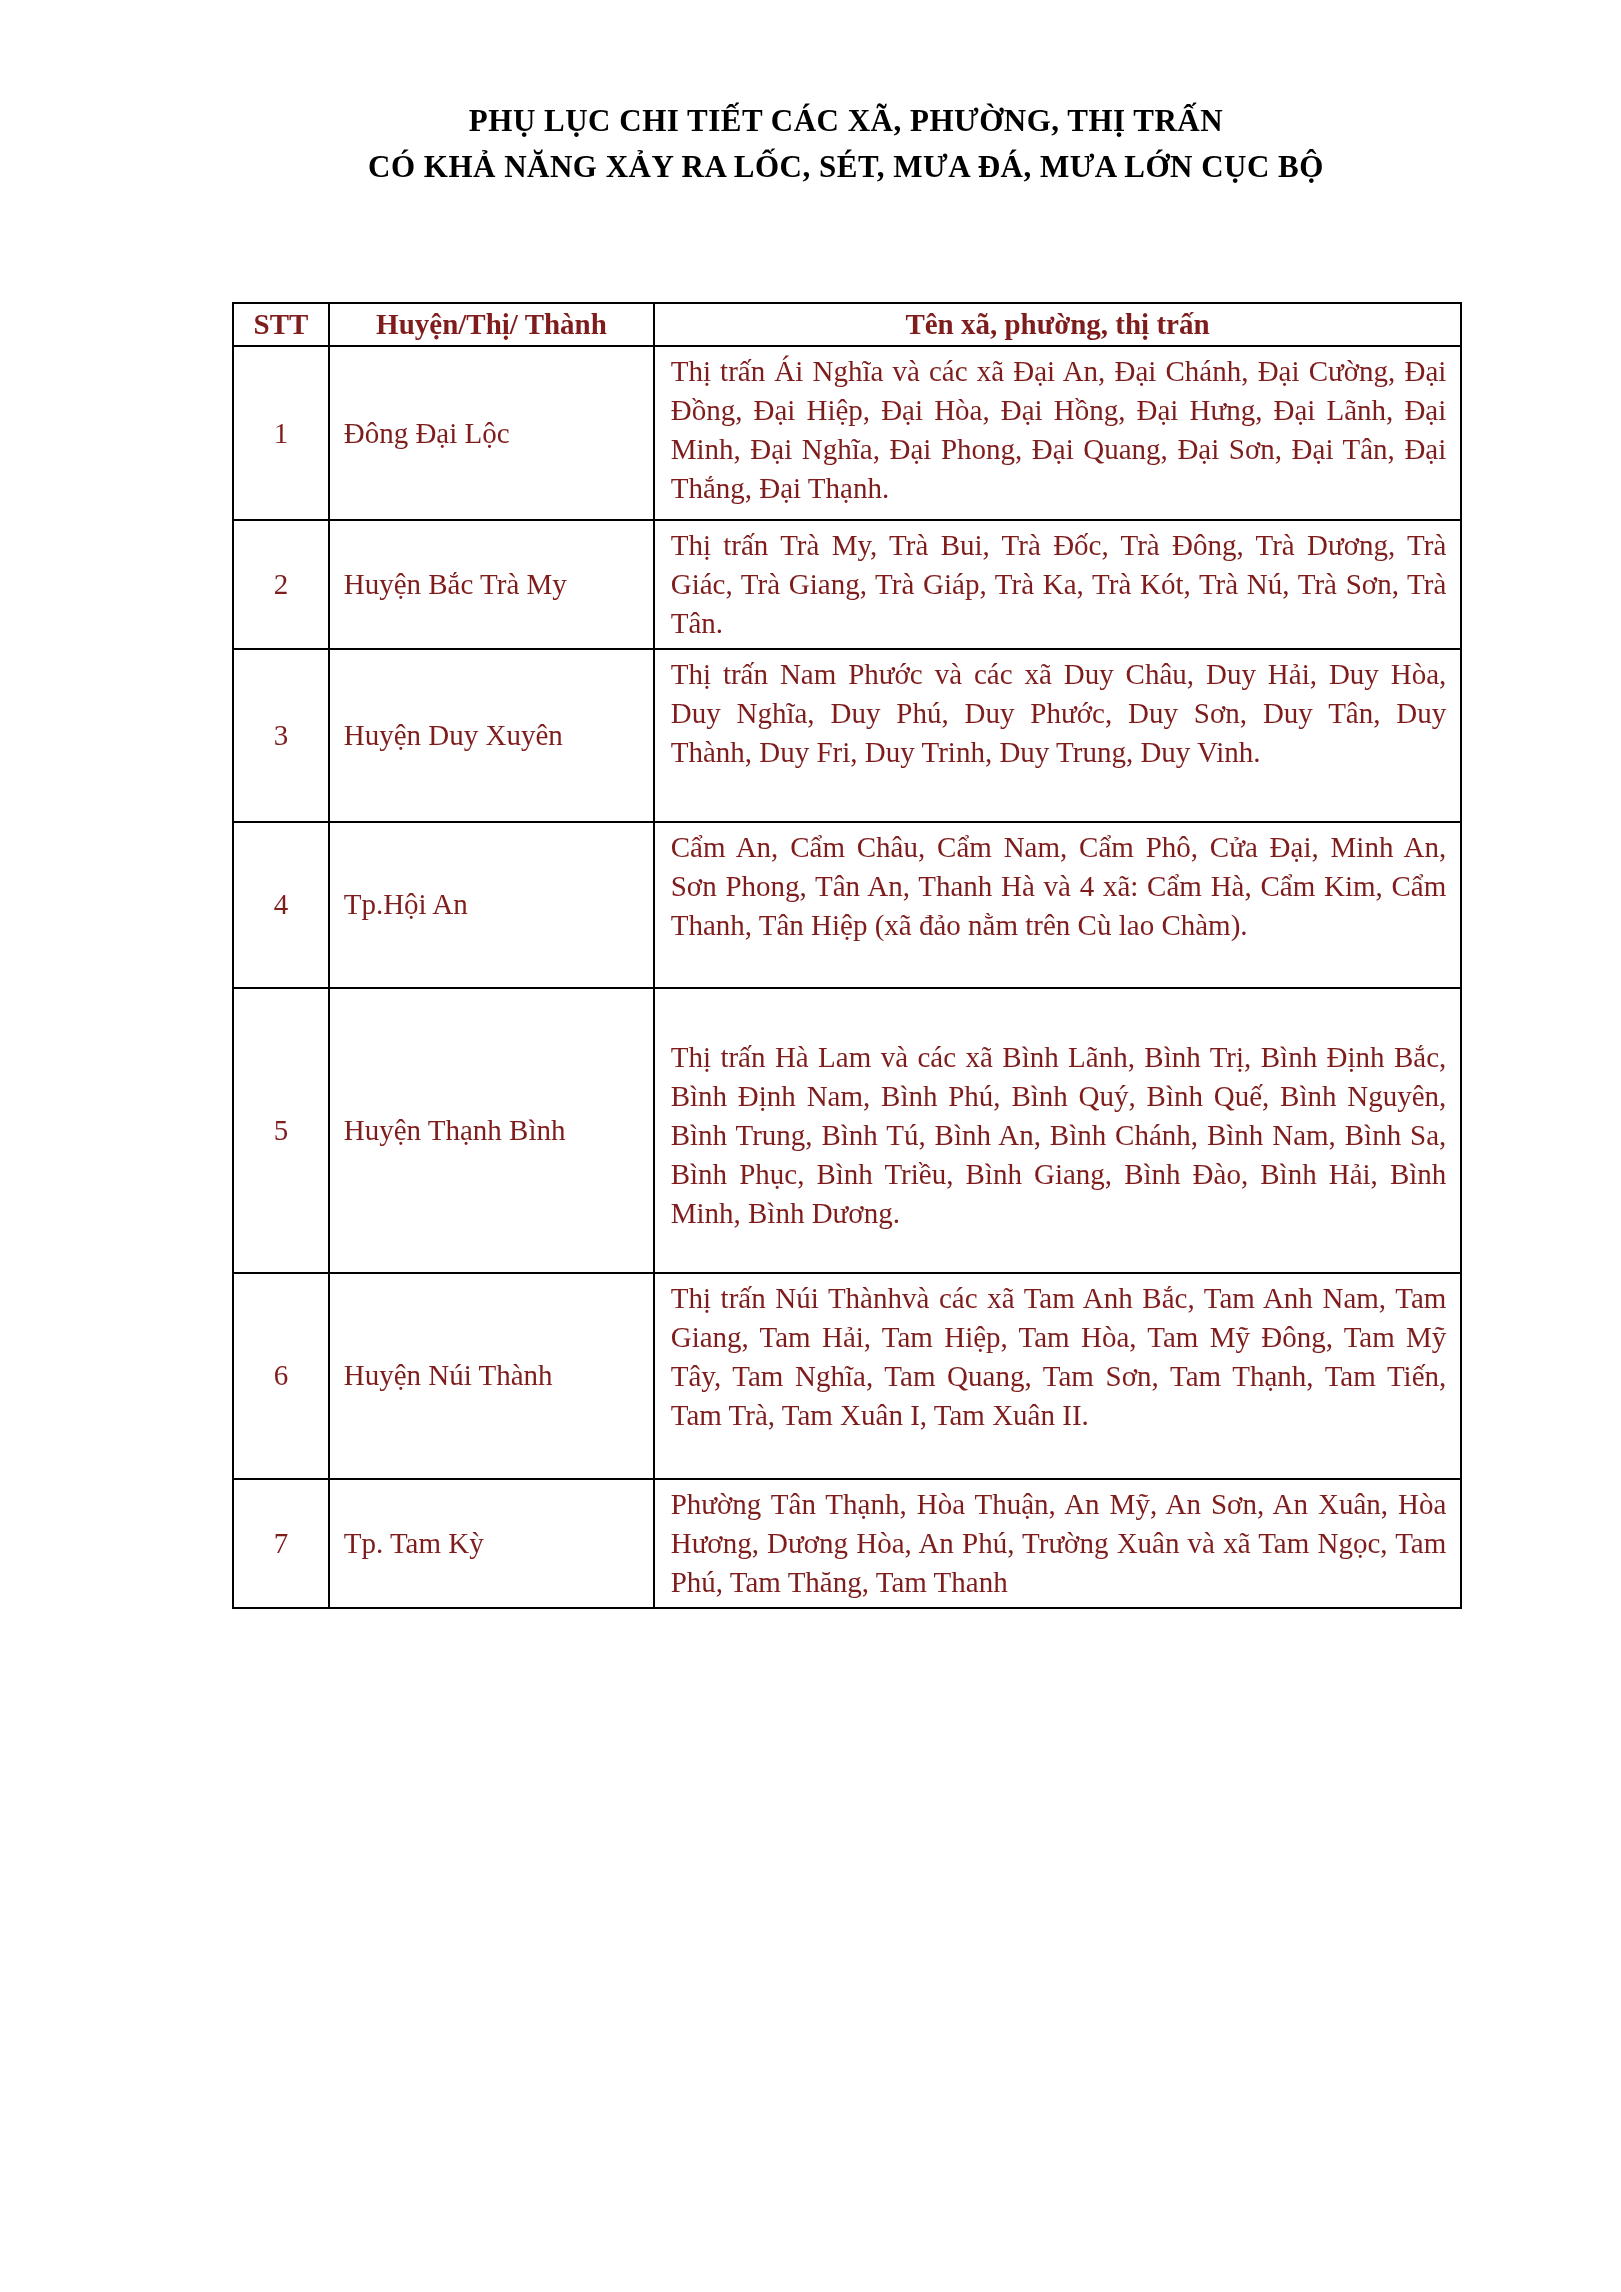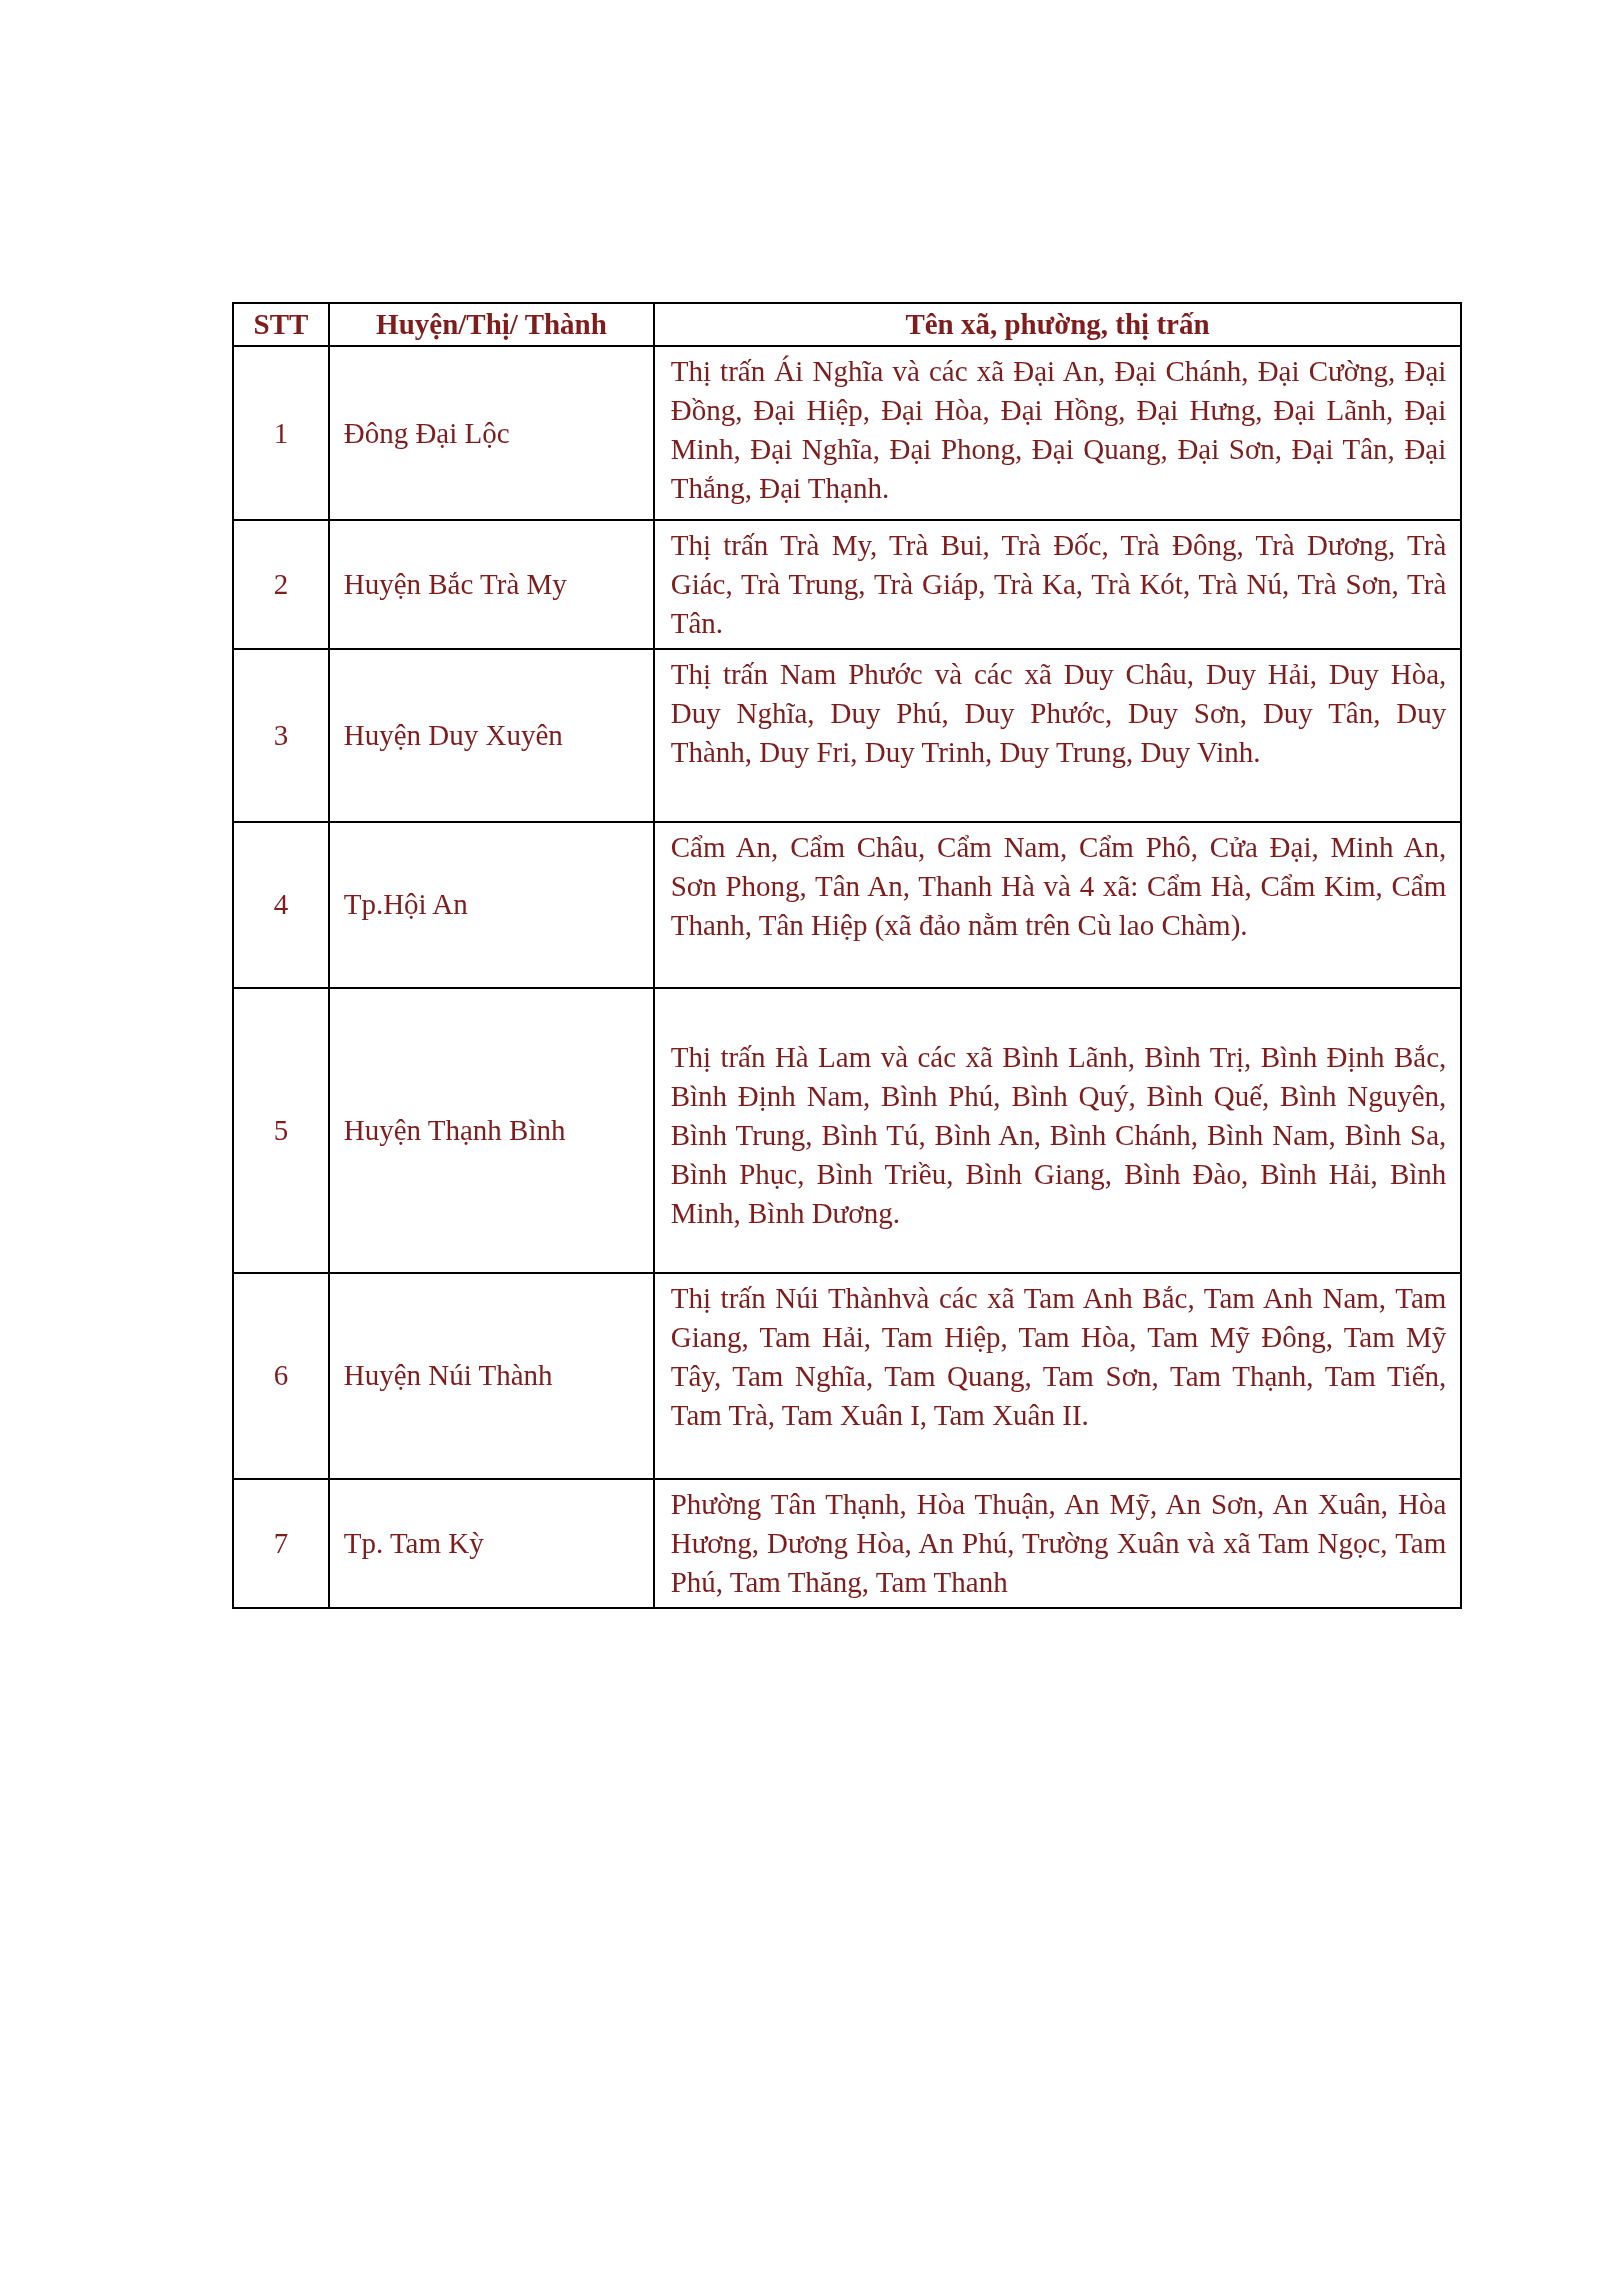--- a/index.html
+++ b/index.html
@@ -81,20 +81,24 @@
   tbody tr:nth-child(6) { height: 206px; }
   tbody tr:nth-child(7) { height: 113px; }
   
   tbody tr:nth-child(5) td.cell-communes { padding-top: 49px; }
 </style>
 </head>
 <body>
 
 <div class="page">
 
+  <div class="title-block">
+    <div>PHỤ LỤC CHI TIẾT CÁC XÃ, PHƯỜNG, THỊ TRẤN</div>
+    <div>CÓ KHẢ NĂNG XẢY RA LỐC, SÉT, MƯA ĐÁ, MƯA LỚN CỤC BỘ</div>
+  </div>
 
   <table class="appendix">
     <colgroup>
       <col class="c-stt">
       <col class="c-district">
       <col class="c-communes">
     </colgroup>
     <thead>
       <tr>
         <th>STT</th>
@@ -104,21 +108,21 @@
     </thead>
     <tbody id="table-body">
         <tr>
           <td class="cell-stt">1</td>
           <td class="cell-district">Đông Đại Lộc</td>
           <td class="cell-communes">Thị trấn Ái Nghĩa và các xã Đại An, Đại Chánh, Đại Cường, Đại Đồng, Đại Hiệp, Đại Hòa, Đại Hồng, Đại Hưng, Đại Lãnh, Đại Minh, Đại Nghĩa, Đại Phong, Đại Quang, Đại Sơn, Đại Tân, Đại Thắng, Đại Thạnh.</td>
         </tr>
         <tr>
           <td class="cell-stt">2</td>
           <td class="cell-district">Huyện Bắc Trà My</td>
-          <td class="cell-communes">Thị trấn Trà My, Trà Bui, Trà Đốc, Trà Đông, Trà Dương, Trà Giác, Trà Trung, Trà Giáp, Trà Ka, Trà Kót, Trà Nú, Trà Sơn, Trà Tân.</td>
+          <td class="cell-communes">Thị trấn Trà My, Trà Bui, Trà Đốc, Trà Đông, Trà Dương, Trà Giác, Trà Giang, Trà Giáp, Trà Ka, Trà Kót, Trà Nú, Trà Sơn, Trà Tân.</td>
         </tr>
         <tr>
           <td class="cell-stt">3</td>
           <td class="cell-district">Huyện Duy Xuyên</td>
           <td class="cell-communes">Thị trấn Nam Phước và các xã Duy Châu, Duy Hải, Duy Hòa, Duy Nghĩa, Duy Phú, Duy Phước, Duy Sơn, Duy Tân, Duy Thành, Duy Fri, Duy Trinh, Duy Trung, Duy Vinh.</td>
         </tr>
         <tr>
           <td class="cell-stt">4</td>
           <td class="cell-district">Tp.Hội An</td>
           <td class="cell-communes">Cẩm An, Cẩm Châu, Cẩm Nam, Cẩm Phô, Cửa Đại, Minh An, Sơn Phong, Tân An, Thanh Hà và 4 xã: Cẩm Hà, Cẩm Kim, Cẩm Thanh, Tân Hiệp (xã đảo nằm trên Cù lao Chàm).</td>

